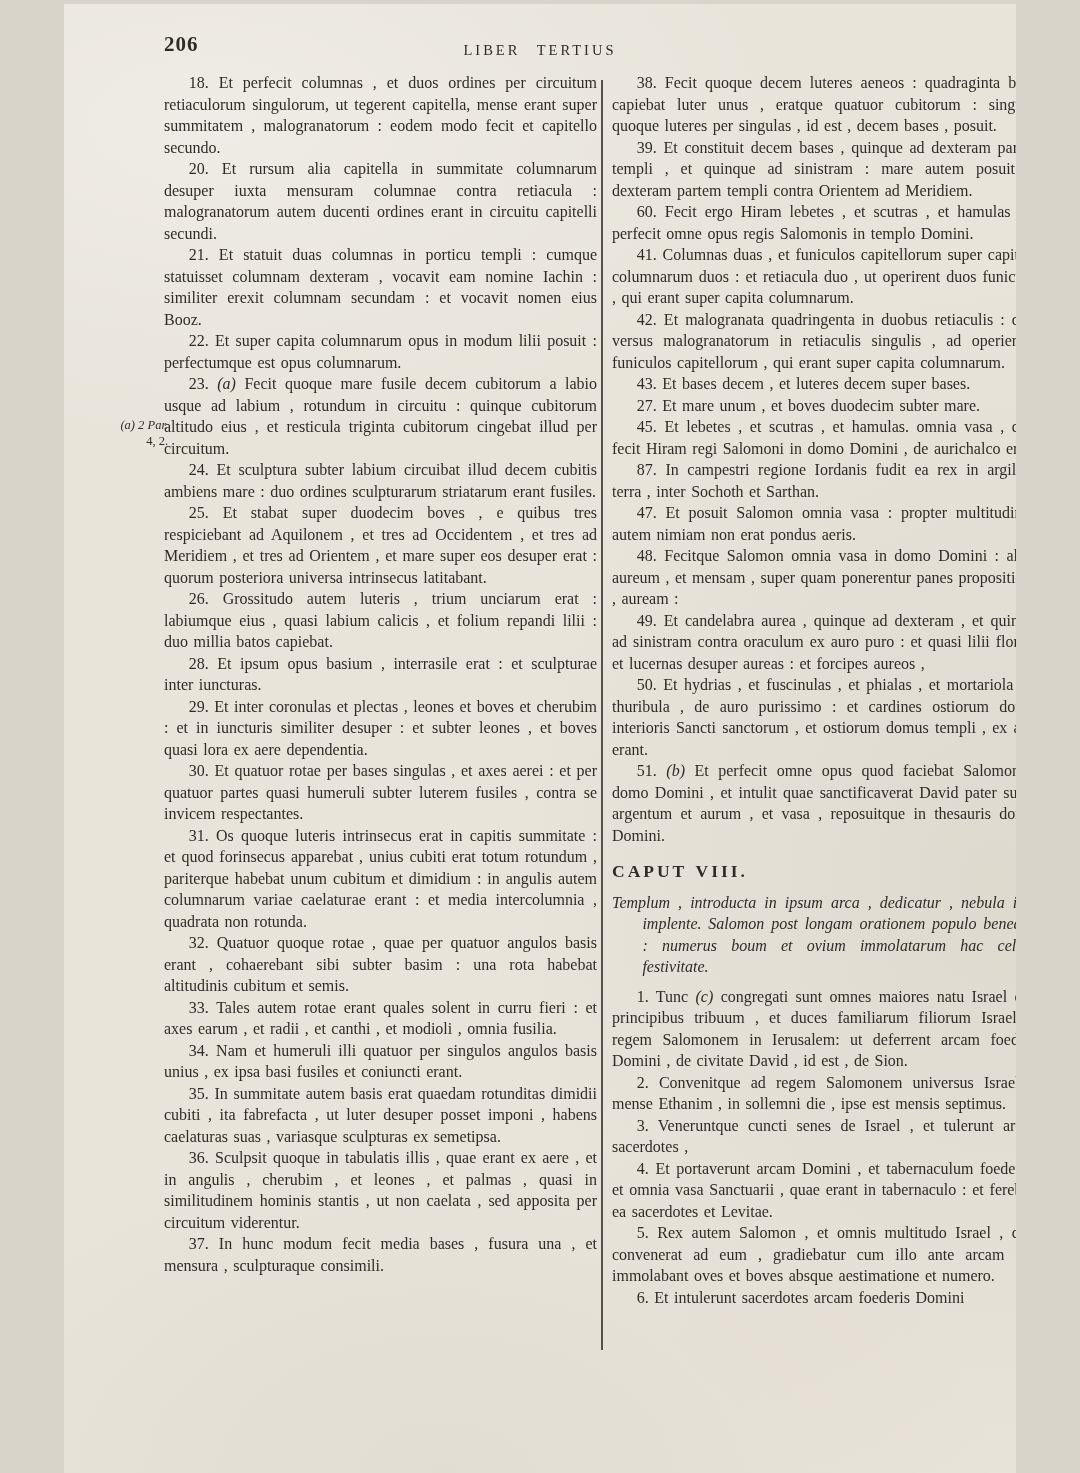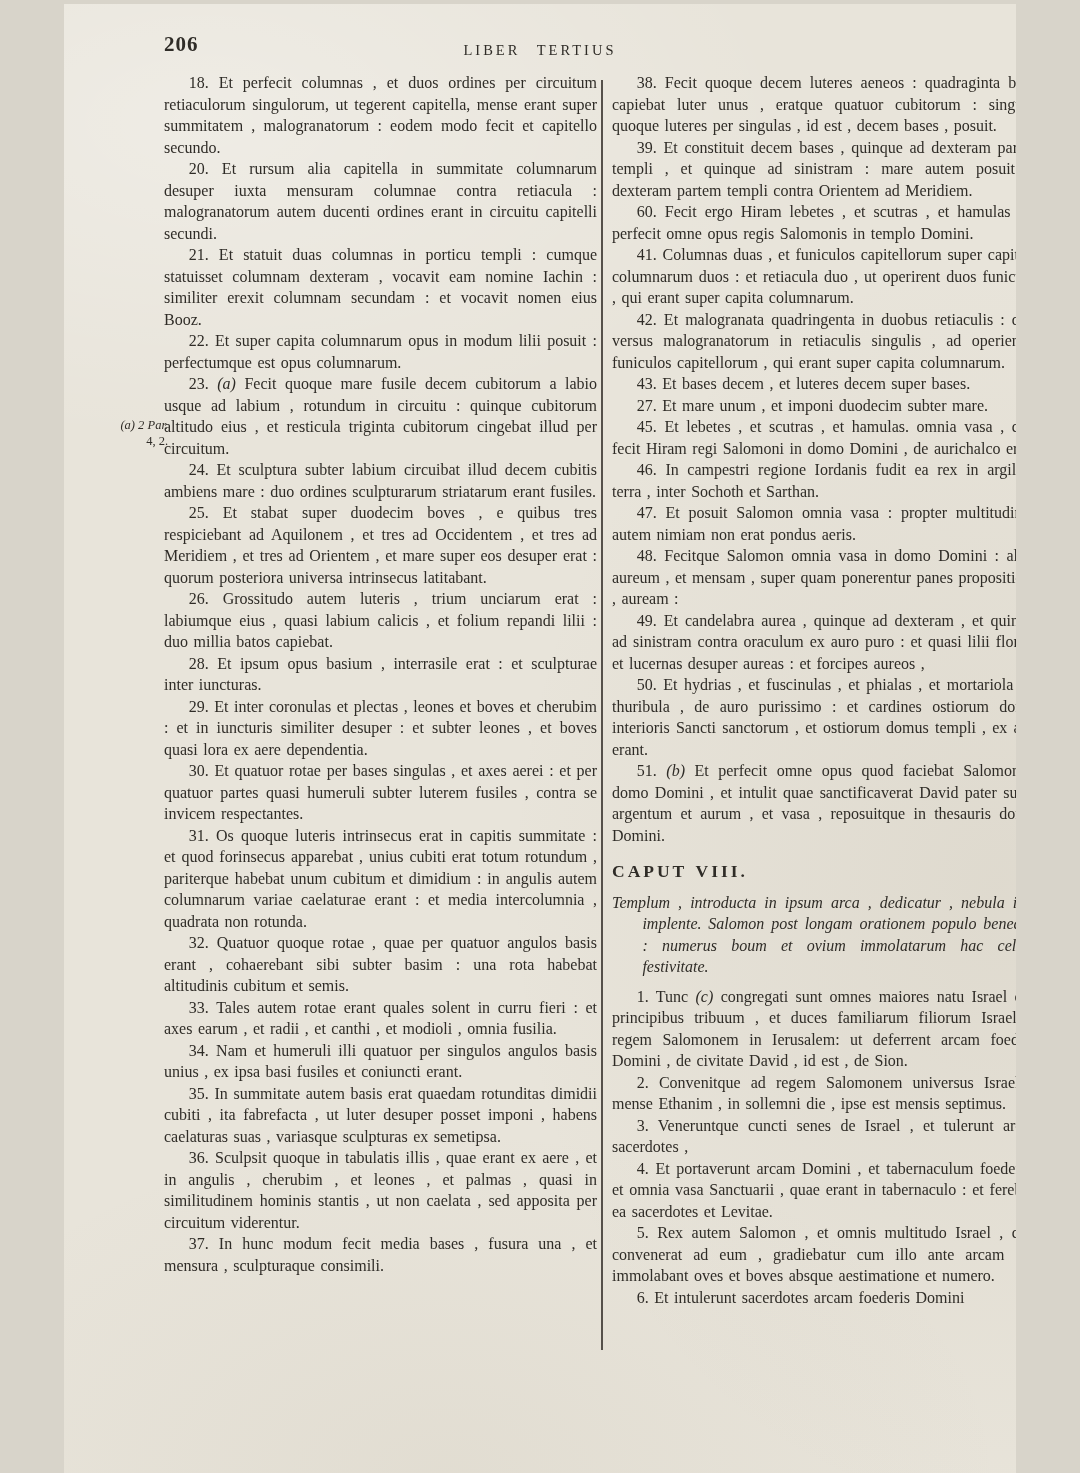--- a/index.html
+++ b/index.html
@@ -150,25 +150,25 @@
         <p class="verse"><span class="vnum">39.</span> <span class="vtext">Et constituit decem bases , quinque ad dexteram partem templi , et quinque ad sinistram : mare autem posuit ad dexteram partem templi contra Orientem ad Meridiem.</span></p>
 
         <p class="verse"><span class="vnum">60.</span> <span class="vtext">Fecit ergo Hiram lebetes , et scutras , et hamulas , et perfecit omne opus regis Salomonis in templo Domini.</span></p>
 
         <p class="verse"><span class="vnum">41.</span> <span class="vtext">Columnas duas , et funiculos capitellorum super capitella columnarum duos : et retiacula duo , ut operirent duos funiculos , qui erant super capita columnarum.</span></p>
 
         <p class="verse"><span class="vnum">42.</span> <span class="vtext">Et malogranata quadringenta in duobus retiaculis : duos versus malogranatorum in retiaculis singulis , ad operiendos funiculos capitellorum , qui erant super capita columnarum.</span></p>
 
         <p class="verse"><span class="vnum">43.</span> <span class="vtext">Et bases decem , et luteres decem super bases.</span></p>
 
-        <p class="verse"><span class="vnum">27.</span> <span class="vtext">Et mare unum , et imponi duodecim subter mare.</span></p>
+        <p class="verse"><span class="vnum">27.</span> <span class="vtext">Et mare unum , et boves duodecim subter mare.</span></p>
 
         <p class="verse"><span class="vnum">45.</span> <span class="vtext">Et lebetes , et scutras , et hamulas. omnia vasa , quae fecit Hiram regi Salomoni in domo Domini , de aurichalco erant.</span></p>
 
-        <p class="verse"><span class="vnum">46.</span> <span class="vtext">In campestri regione Iordanis fudit ea rex in argillosa terra , inter Sochoth et Sarthan.</span></p>
+        <p class="verse"><span class="vnum">87.</span> <span class="vtext">In campestri regione Iordanis fudit ea rex in argillosa terra , inter Sochoth et Sarthan.</span></p>
 
         <p class="verse"><span class="vnum">47.</span> <span class="vtext">Et posuit Salomon omnia vasa : propter multitudinem autem nimiam non erat pondus aeris.</span></p>
 
         <p class="verse"><span class="vnum">48.</span> <span class="vtext">Fecitque Salomon omnia vasa in domo Domini : altare aureum , et mensam , super quam ponerentur panes propositionis , auream :</span></p>
 
         <p class="verse"><span class="vnum">49.</span> <span class="vtext">Et candelabra aurea , quinque ad dexteram , et quinque ad sinistram contra oraculum ex auro puro : et quasi lilii flores , et lucernas desuper aureas : et forcipes aureos ,</span></p>
 
         <p class="verse"><span class="vnum">50.</span> <span class="vtext">Et hydrias , et fuscinulas , et phialas , et mortariola , et thuribula , de auro purissimo : et cardines ostiorum domus interioris Sancti sanctorum , et ostiorum domus templi , ex auro erant.</span></p>
 
         <p class="verse"><span class="vnum">51.</span> <span class="vtext"><i>(b)</i> Et perfecit omne opus quod faciebat Salomon in domo Domini , et intulit quae sanctificaverat David pater suus , argentum et aurum , et vasa , reposuitque in thesauris domus Domini.</span></p>

